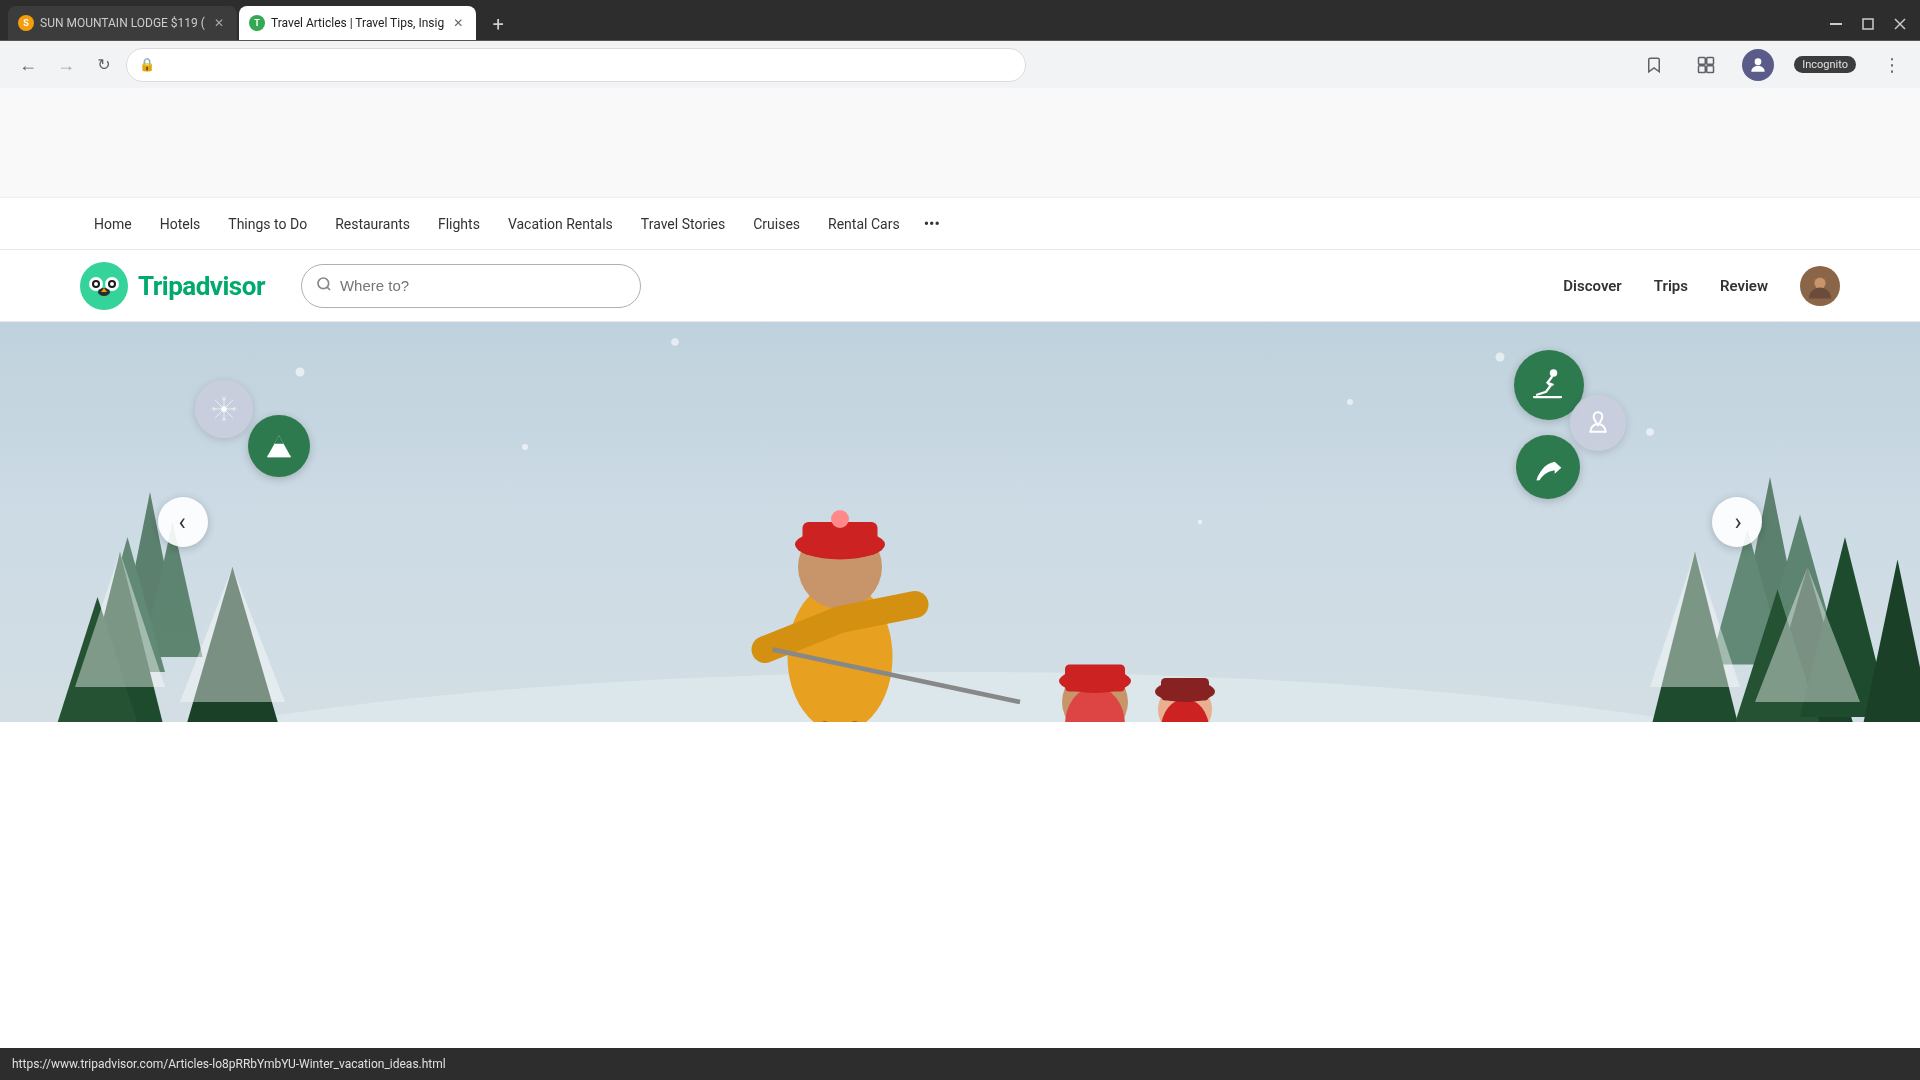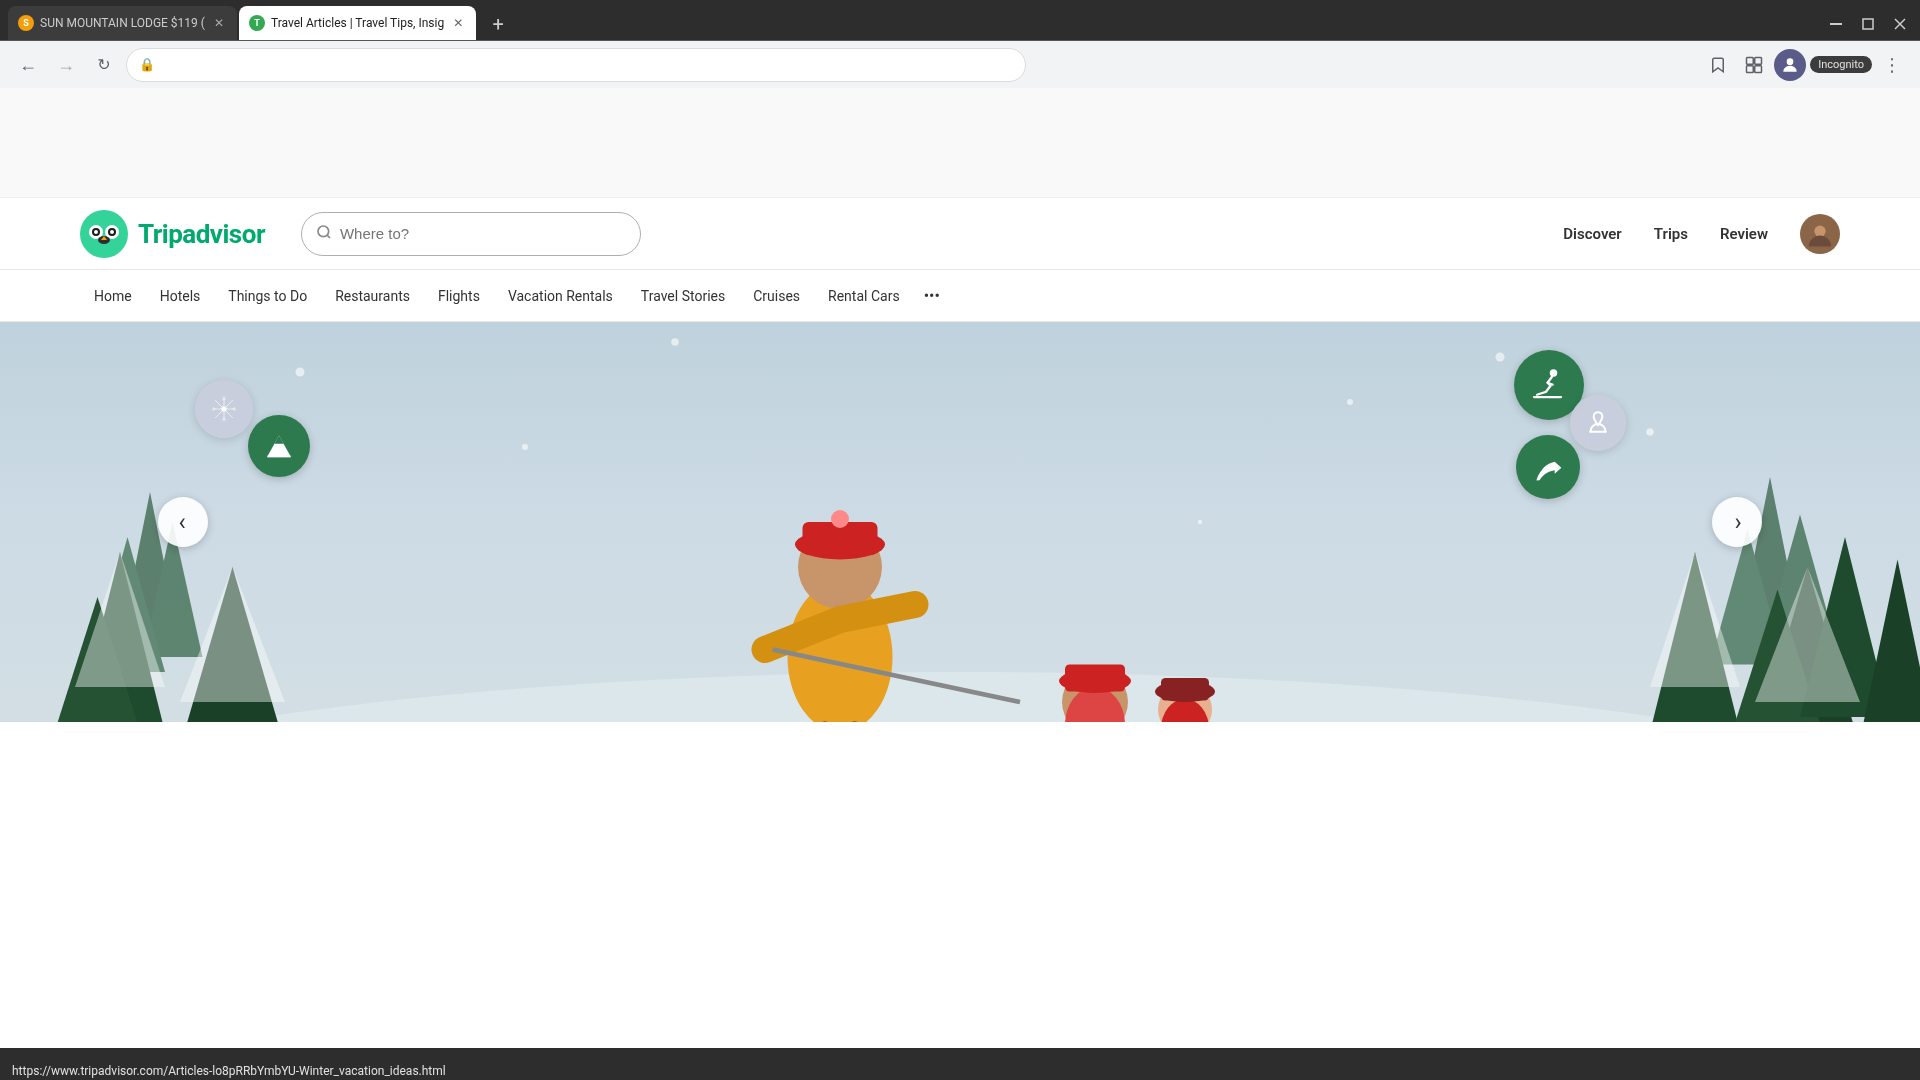--- a/index.html
+++ b/index.html
@@ -48,21 +48,21 @@
 
   <div style="background:#f1f3f4;border-top:1px solid #555;height:48px;display:flex;align-items:center;padding:0 12px;gap:6px;">
     <div style="width:32px;height:32px;border-radius:50%;display:flex;align-items:center;justify-content:center;cursor:pointer;color:#5f6368;font-size:18px;">←</div>
     <div style="width:32px;height:32px;border-radius:50%;display:flex;align-items:center;justify-content:center;cursor:pointer;color:#aaa;font-size:18px;">→</div>
     <div style="width:32px;height:32px;border-radius:50%;display:flex;align-items:center;justify-content:center;cursor:pointer;color:#5f6368;font-size:16px;">↻</div>
 
     <div style="flex:1;max-width:900px;background:#fff;border:1px solid #dadce0;border-radius:20px;height:34px;display:flex;align-items:center;padding:0 14px 0 12px;gap:6px;cursor:text;">
       <span style="color:#5f6368;font-size:13px;">🔒</span>
     </div>
 
-    <div style="margin-left:auto;display:flex;align-items:center;gap:4px;">
+    <div style="margin-left:auto;display:flex;align-items:center;gap:20px;">
       <div style="width:32px;height:32px;border-radius:50%;display:flex;align-items:center;justify-content:center;cursor:pointer;color:#5f6368;font-size:16px;">
         <svg width="18" height="18" viewBox="0 0 24 24" fill="none" stroke="#5f6368" stroke-width="2">
             <path d="M19 21l-7-5-7 5V5a2 2 0 012-2h10a2 2 0 012 2z"></path>
           </svg>
       </div>
       <div style="width:32px;height:32px;border-radius:50%;display:flex;align-items:center;justify-content:center;cursor:pointer;color:#5f6368;font-size:16px;">
         <svg width="18" height="18" viewBox="0 0 24 24" fill="none" stroke="#5f6368" stroke-width="2">
             <rect x="2" y="2" width="9" height="9" rx="1"></rect>
             <rect x="13" y="2" width="9" height="9" rx="1"></rect>
             <rect x="2" y="13" width="9" height="9" rx="1"></rect>
@@ -79,78 +79,78 @@
         <span>Incognito</span>
       </div>
       <div style="width:32px;height:32px;border-radius:50%;display:flex;align-items:center;justify-content:center;cursor:pointer;color:#5f6368;font-size:18px;">⋮</div>
     </div>
   </div>
 </div>
 
 <div style="background:#fff;">
 
   <div style="height:110px;background:#f9f9f9;border-bottom:1px solid #eee;"></div>
-
-  <div style="display:flex;align-items:center;padding:0 80px;height:72px;border-bottom:1px solid #e8e8e8;">
-
-    <div style="display:flex;align-items:center;gap:10px;cursor:pointer;">
-
-      <div style="width:48px;height:48px;">
-        <svg viewBox="0 0 48 48" xmlns="http://www.w3.org/2000/svg">
-          <circle cx="24" cy="24" r="24" fill="#34d399"></circle>
-
-          <ellipse cx="16" cy="22" rx="7" ry="7" fill="white"></ellipse>
-          <ellipse cx="32" cy="22" rx="7" ry="7" fill="white"></ellipse>
-          <circle cx="16" cy="22" r="4" fill="#1a1a1a"></circle>
-          <circle cx="32" cy="22" r="4" fill="#1a1a1a"></circle>
-          <circle cx="16" cy="22" r="2" fill="white"></circle>
-          <circle cx="32" cy="22" r="2" fill="white"></circle>
-          <ellipse cx="24" cy="30" rx="6" ry="4" fill="#2d2d2d"></ellipse>
-
-          <polygon points="24,26 21,30 27,30" fill="#f59e0b"></polygon>
-        </svg>
-      </div>
-      <span style="font-size:26px;font-weight:700;color:#00aa6c;letter-spacing:-0.5px;">Tripadvisor</span>
-    </div>
-
-    <div style="margin-left:36px;flex:0 0 340px;background:#fff;border:1.5px solid #b0b0b0;border-radius:24px;height:44px;display:flex;align-items:center;padding:0 14px;gap:8px;">
-      <span style="color:#666;font-size:16px;">
-        <svg width="16" height="16" viewBox="0 0 24 24" fill="none" stroke="#888" stroke-width="2.5">
-            <circle cx="11" cy="11" r="8"></circle>
-            <line x1="21" y1="21" x2="16.65" y2="16.65"></line>
-          </svg>
-      </span>
-      <input style="border: none; outline: none; font-size: 15px; color: rgb(102, 102, 102); width: 100%; background: transparent;" placeholder="Where to?">
-    </div>
-
-    <div style="margin-left:auto;display:flex;align-items:center;gap:32px;">
-      <span style="font-size:15px;font-weight:600;color:#333;cursor:pointer;">Discover</span>
-      <span style="font-size:15px;font-weight:600;color:#333;cursor:pointer;">Trips</span>
-      <span style="font-size:15px;font-weight:600;color:#333;cursor:pointer;">Review</span>
-
-      <div style="width:40px;height:40px;border-radius:50%;overflow:hidden;cursor:pointer;background:#8b6548;display:flex;align-items:center;justify-content:center;">
-        <svg width="28" height="28" viewBox="0 0 40 40" fill="none">
-          <circle cx="20" cy="16" r="8" fill="#c8956b"></circle>
-          <path d="M4 38c0-8.8 7.2-16 16-16s16 7.2 16 16" fill="#6b4c3b"></path>
-        </svg>
-      </div>
-    </div>
-  </div>
 
   <div style="display:flex;align-items:center;padding:0 80px;height:52px;border-bottom:1px solid #e8e8e8;">
     <span style="font-size:14px;color:#333;padding:0 14px;height:52px;display:flex;align-items:center;cursor:pointer;white-space:nowrap;">Home</span>
     <span style="font-size:14px;color:#333;padding:0 14px;height:52px;display:flex;align-items:center;cursor:pointer;white-space:nowrap;">Hotels</span>
     <span style="font-size:14px;color:#333;padding:0 14px;height:52px;display:flex;align-items:center;cursor:pointer;white-space:nowrap;">Things to Do</span>
     <span style="font-size:14px;color:#333;padding:0 14px;height:52px;display:flex;align-items:center;cursor:pointer;white-space:nowrap;">Restaurants</span>
     <span style="font-size:14px;color:#333;padding:0 14px;height:52px;display:flex;align-items:center;cursor:pointer;white-space:nowrap;">Flights</span>
     <span style="font-size:14px;color:#333;padding:0 14px;height:52px;display:flex;align-items:center;cursor:pointer;white-space:nowrap;">Vacation Rentals</span>
     <span style="font-size:14px;color:#333;padding:0 14px;height:52px;display:flex;align-items:center;cursor:pointer;white-space:nowrap;">Travel Stories</span>
     <span style="font-size:14px;color:#333;padding:0 14px;height:52px;display:flex;align-items:center;cursor:pointer;white-space:nowrap;">Cruises</span>
     <span style="font-size:14px;color:#333;padding:0 14px;height:52px;display:flex;align-items:center;cursor:pointer;white-space:nowrap;">Rental Cars</span>
     <span style="font-size:16px;color:#333;padding:0 10px;height:52px;display:flex;align-items:center;cursor:pointer;">•••</span>
+  </div>
+
+  <div style="display:flex;align-items:center;padding:0 80px;height:72px;border-bottom:1px solid #e8e8e8;">
+
+    <div style="display:flex;align-items:center;gap:10px;cursor:pointer;">
+
+      <div style="width:48px;height:48px;">
+        <svg viewBox="0 0 48 48" xmlns="http://www.w3.org/2000/svg">
+          <circle cx="24" cy="24" r="24" fill="#34d399"></circle>
+
+          <ellipse cx="16" cy="22" rx="7" ry="7" fill="white"></ellipse>
+          <ellipse cx="32" cy="22" rx="7" ry="7" fill="white"></ellipse>
+          <circle cx="16" cy="22" r="4" fill="#1a1a1a"></circle>
+          <circle cx="32" cy="22" r="4" fill="#1a1a1a"></circle>
+          <circle cx="16" cy="22" r="2" fill="white"></circle>
+          <circle cx="32" cy="22" r="2" fill="white"></circle>
+          <ellipse cx="24" cy="30" rx="6" ry="4" fill="#2d2d2d"></ellipse>
+
+          <polygon points="24,26 21,30 27,30" fill="#f59e0b"></polygon>
+        </svg>
+      </div>
+      <span style="font-size:26px;font-weight:700;color:#00aa6c;letter-spacing:-0.5px;">Tripadvisor</span>
+    </div>
+
+    <div style="margin-left:36px;flex:0 0 340px;background:#fff;border:1.5px solid #b0b0b0;border-radius:24px;height:44px;display:flex;align-items:center;padding:0 14px;gap:8px;">
+      <span style="color:#666;font-size:16px;">
+        <svg width="16" height="16" viewBox="0 0 24 24" fill="none" stroke="#888" stroke-width="2.5">
+            <circle cx="11" cy="11" r="8"></circle>
+            <line x1="21" y1="21" x2="16.65" y2="16.65"></line>
+          </svg>
+      </span>
+      <input style="border: none; outline: none; font-size: 15px; color: rgb(102, 102, 102); width: 100%; background: transparent;" placeholder="Where to?">
+    </div>
+
+    <div style="margin-left:auto;display:flex;align-items:center;gap:32px;">
+      <span style="font-size:15px;font-weight:600;color:#333;cursor:pointer;">Discover</span>
+      <span style="font-size:15px;font-weight:600;color:#333;cursor:pointer;">Trips</span>
+      <span style="font-size:15px;font-weight:600;color:#333;cursor:pointer;">Review</span>
+
+      <div style="width:40px;height:40px;border-radius:50%;overflow:hidden;cursor:pointer;background:#8b6548;display:flex;align-items:center;justify-content:center;">
+        <svg width="28" height="28" viewBox="0 0 40 40" fill="none">
+          <circle cx="20" cy="16" r="8" fill="#c8956b"></circle>
+          <path d="M4 38c0-8.8 7.2-16 16-16s16 7.2 16 16" fill="#6b4c3b"></path>
+        </svg>
+      </div>
+    </div>
   </div>
 
   <div style="position:relative;width:100%;height:400px;overflow:hidden;">
 
     <div style="position:absolute;top:0;left:0;right:0;bottom:0;background:linear-gradient(to bottom, #b8cdd8 0%, #cddbe5 25%, #d8e5ea 50%, #c8d5d8 80%, #b0c0c5 100%);">
       
       <svg width="100%" height="100%" viewBox="0 0 1280 400" preserveAspectRatio="xMidYMid slice" xmlns="http://www.w3.org/2000/svg">
 
         <rect width="1280" height="400" fill="url(#sky)"></rect>
         <defs>
@@ -289,15 +289,15 @@
     </div>
 
     <div style="position:absolute;top:50%;right:158px;transform:translateY(-50%);width:50px;height:50px;border-radius:50%;background:rgba(255,255,255,0.9);display:flex;align-items:center;justify-content:center;cursor:pointer;font-size:24px;color:#333;box-shadow:0 2px 8px rgba(0,0,0,0.2);z-index:10;">
       <span style="margin-left:2px;">›</span>
     </div>
 
   </div>
 
 </div>
 
-<div style="position:fixed;bottom:0;left:0;right:0;height:28px;background:#2d2d2d;display:flex;padding:16px 12px;z-index:100;">
+<div style="position:fixed;bottom:0;left:0;right:0;height:28px;background:#2d2d2d;display:flex;align-items:center;padding:16px 12px;z-index:100;">
   <span style="font-size:12px;color:#e0e0e0;">https://www.tripadvisor.com/Articles-lo8pRRbYmbYU-Winter_vacation_ideas.html</span>
 </div>
 
 </body></html>

